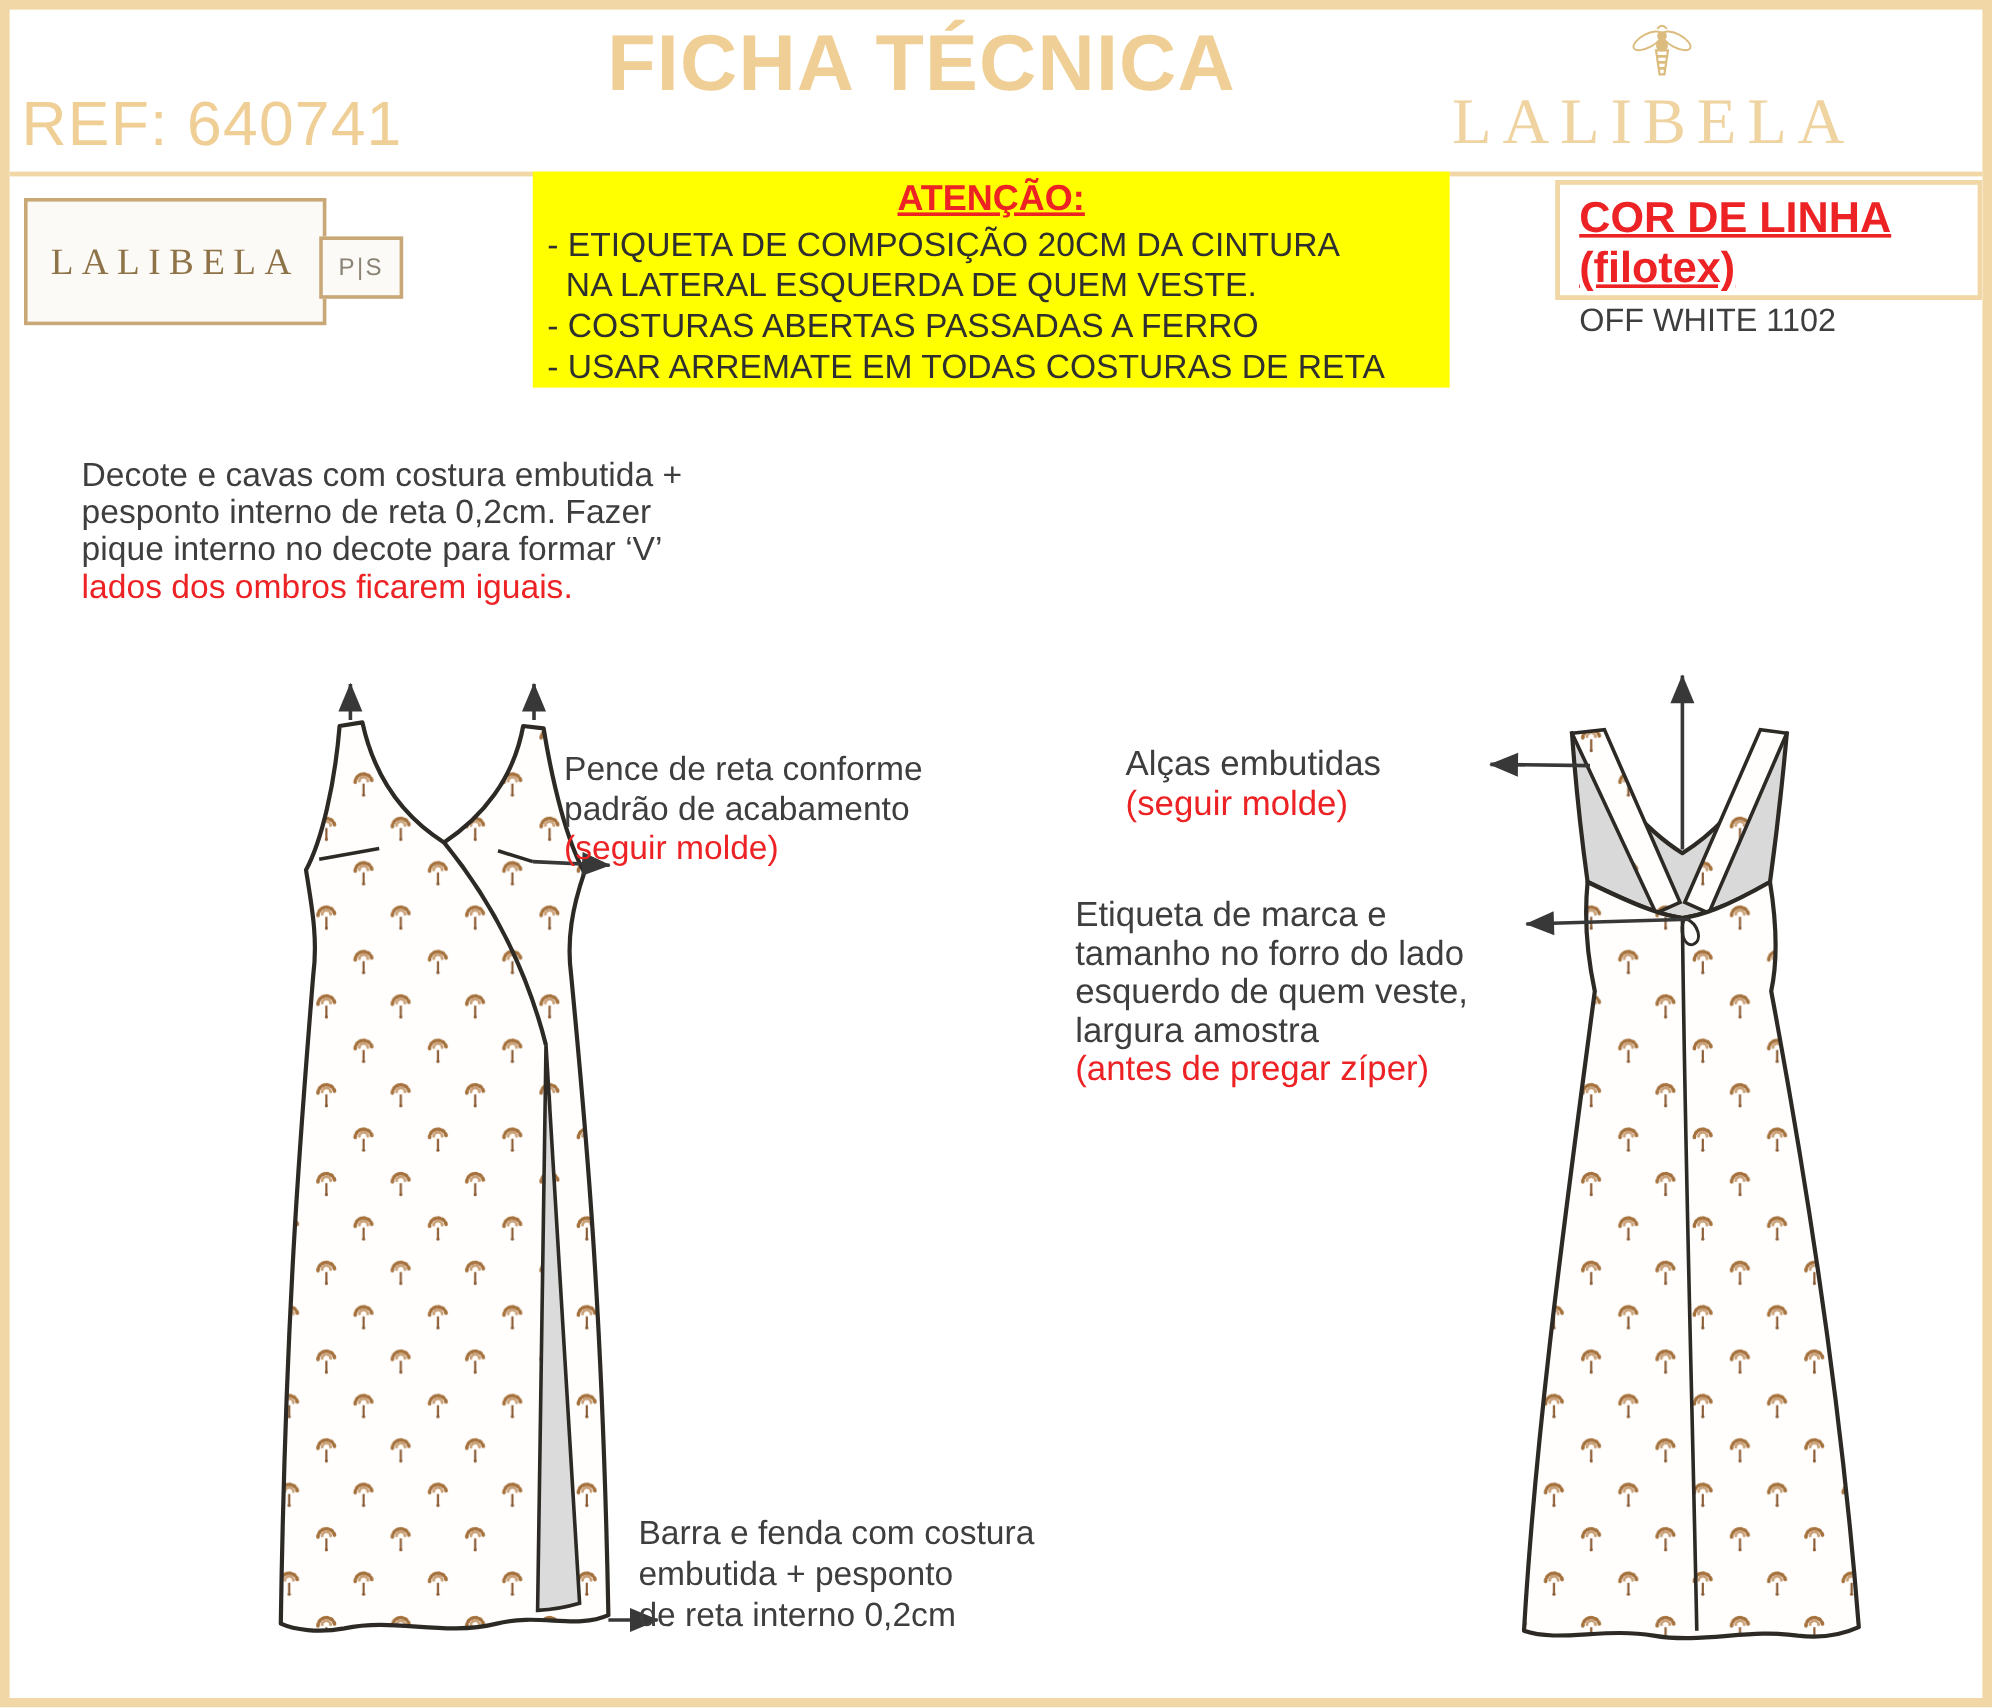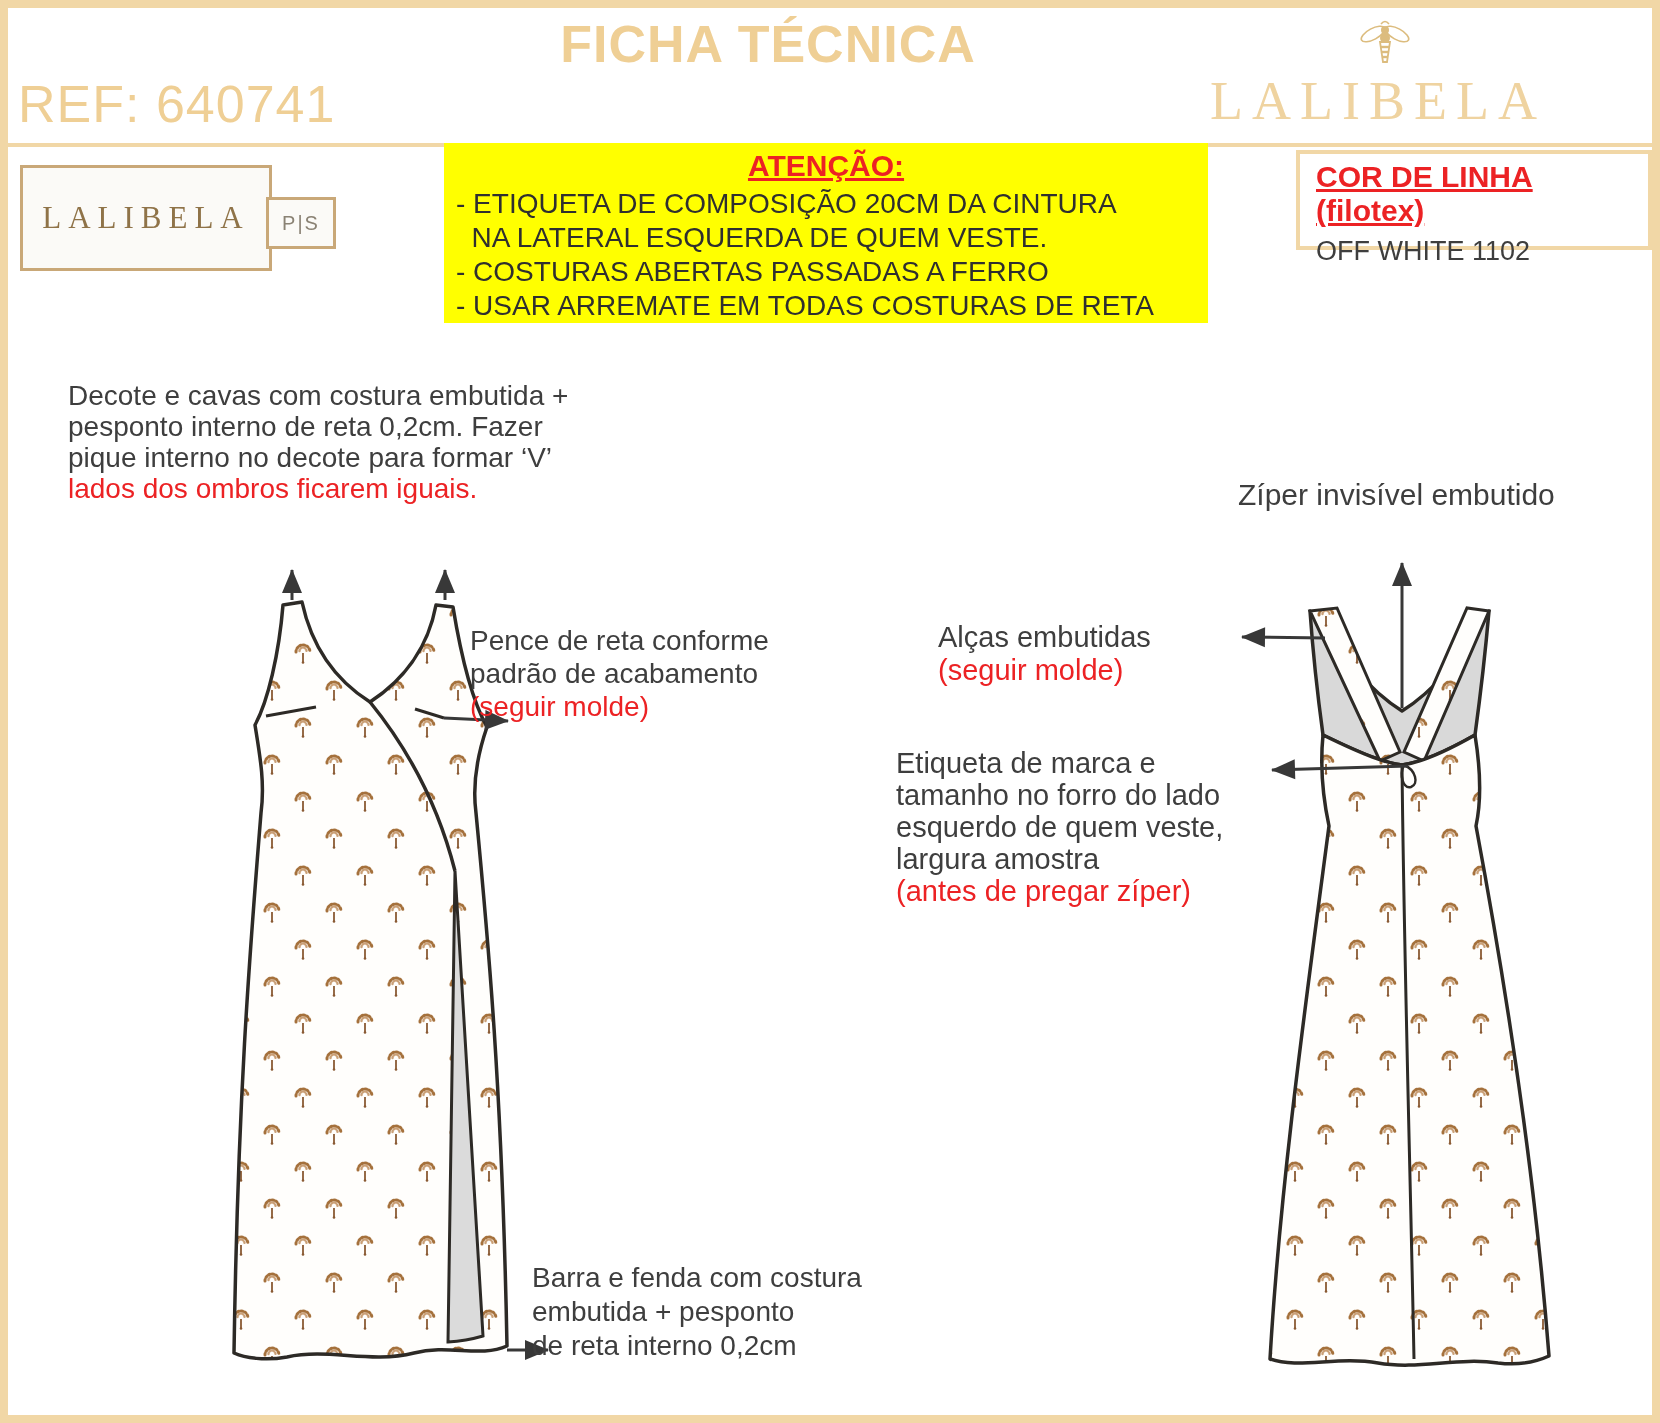--- a/index.html
+++ b/index.html
@@ -5,21 +5,21 @@
   html,body{margin:0;padding:0;background:#fff;}
   .page{
     position:relative; width:1660px; height:1423px;
     font-family:"Liberation Sans", sans-serif;
     background:#fff; overflow:hidden; box-sizing:border-box;
     border:8px solid #F1D7A6;
   }
   .hdr-rule{position:absolute; left:0; top:135px; width:1644px; height:4px; background:#F1D7A6;}
   .title{
     position:absolute; left:340px; top:6px; width:840px; text-align:center;
-    font-size:52px; font-weight:700; color:#EFCF95; letter-spacing:1px;
+    font-size:66px; font-weight:700; color:#EFCF95; letter-spacing:1px;
   }
   .ref{
     position:absolute; left:10px; top:66px;
     font-size:52px; color:#EFCF95; letter-spacing:1px;
   }
   .brand-top{
     position:absolute; left:1200px; top:62px; width:340px; text-align:center;
     font-family:"Liberation Serif", serif; font-size:54px; color:#EFD3A0; letter-spacing:9px;
   }
   .bee{position:absolute; left:1347px; top:10px; width:60px; height:52px;}
@@ -44,21 +44,21 @@
     text-decoration:underline; margin-bottom:4px;
   }
   .attn-line{
     font-size:28px; color:#2F2F2F; line-height:34px; padding-left:12px; white-space:pre;
   }
   .cor-box{
     position:absolute; left:1288px; top:142px; width:356px; height:100px;
     border:4px solid #F1D7A6; background:#fff; box-sizing:border-box;
     padding:6px 0 0 16px;
   }
-  .cor-title{font-size:30px; font-weight:700; color:#EC2224; text-decoration:underline;}
+  .cor-title{font-size:36px; font-weight:700; color:#EC2224; text-decoration:underline;}
   .cor-value{font-size:27px; color:#3E3E3E; margin-top:8px;}
   .ann{position:absolute; color:#3E3E3E; z-index:2;}
   .ann div{white-space:nowrap;}
   .red{color:#EC2224;}
   .ann-neckline{left:60px;  top:372px;  width:536px; font-size:28px; line-height:31px;}
   .ann-dart   {left:462px;  top:616px;  width:366px; font-size:28px; line-height:33px;}
   .ann-hem    {left:524px;  top:1253px; width:376px; font-size:28px; line-height:34px;}
   .ann-zipper {left:1230px; top:470px;  width:336px; font-size:30px; line-height:33px;}
   .ann-straps {left:930px;  top:613px;  width:310px; font-size:29px; line-height:33px;}
   .ann-label  {left:888px;  top:739px;  width:374px; font-size:29px; line-height:32px;}
@@ -191,23 +191,20 @@
     <div>padrão de acabamento</div>
     <div class="red">(seguir molde)</div>
   </div>
 
   <div class="ann ann-hem">
     <div>Barra e fenda com costura</div>
     <div>embutida + pesponto</div>
     <div>de reta interno 0,2cm</div>
   </div>
 
-  <div class="ann ann-zipper">
-    <div>Zíper invisível embutido</div>
-  </div>
 
   <div class="ann ann-straps">
     <div>Alças embutidas</div>
     <div class="red">(seguir molde)</div>
   </div>
 
   <div class="ann ann-label">
     <div>Etiqueta de marca e</div>
     <div>tamanho no forro do lado</div>
     <div>esquerdo de quem veste,</div>

